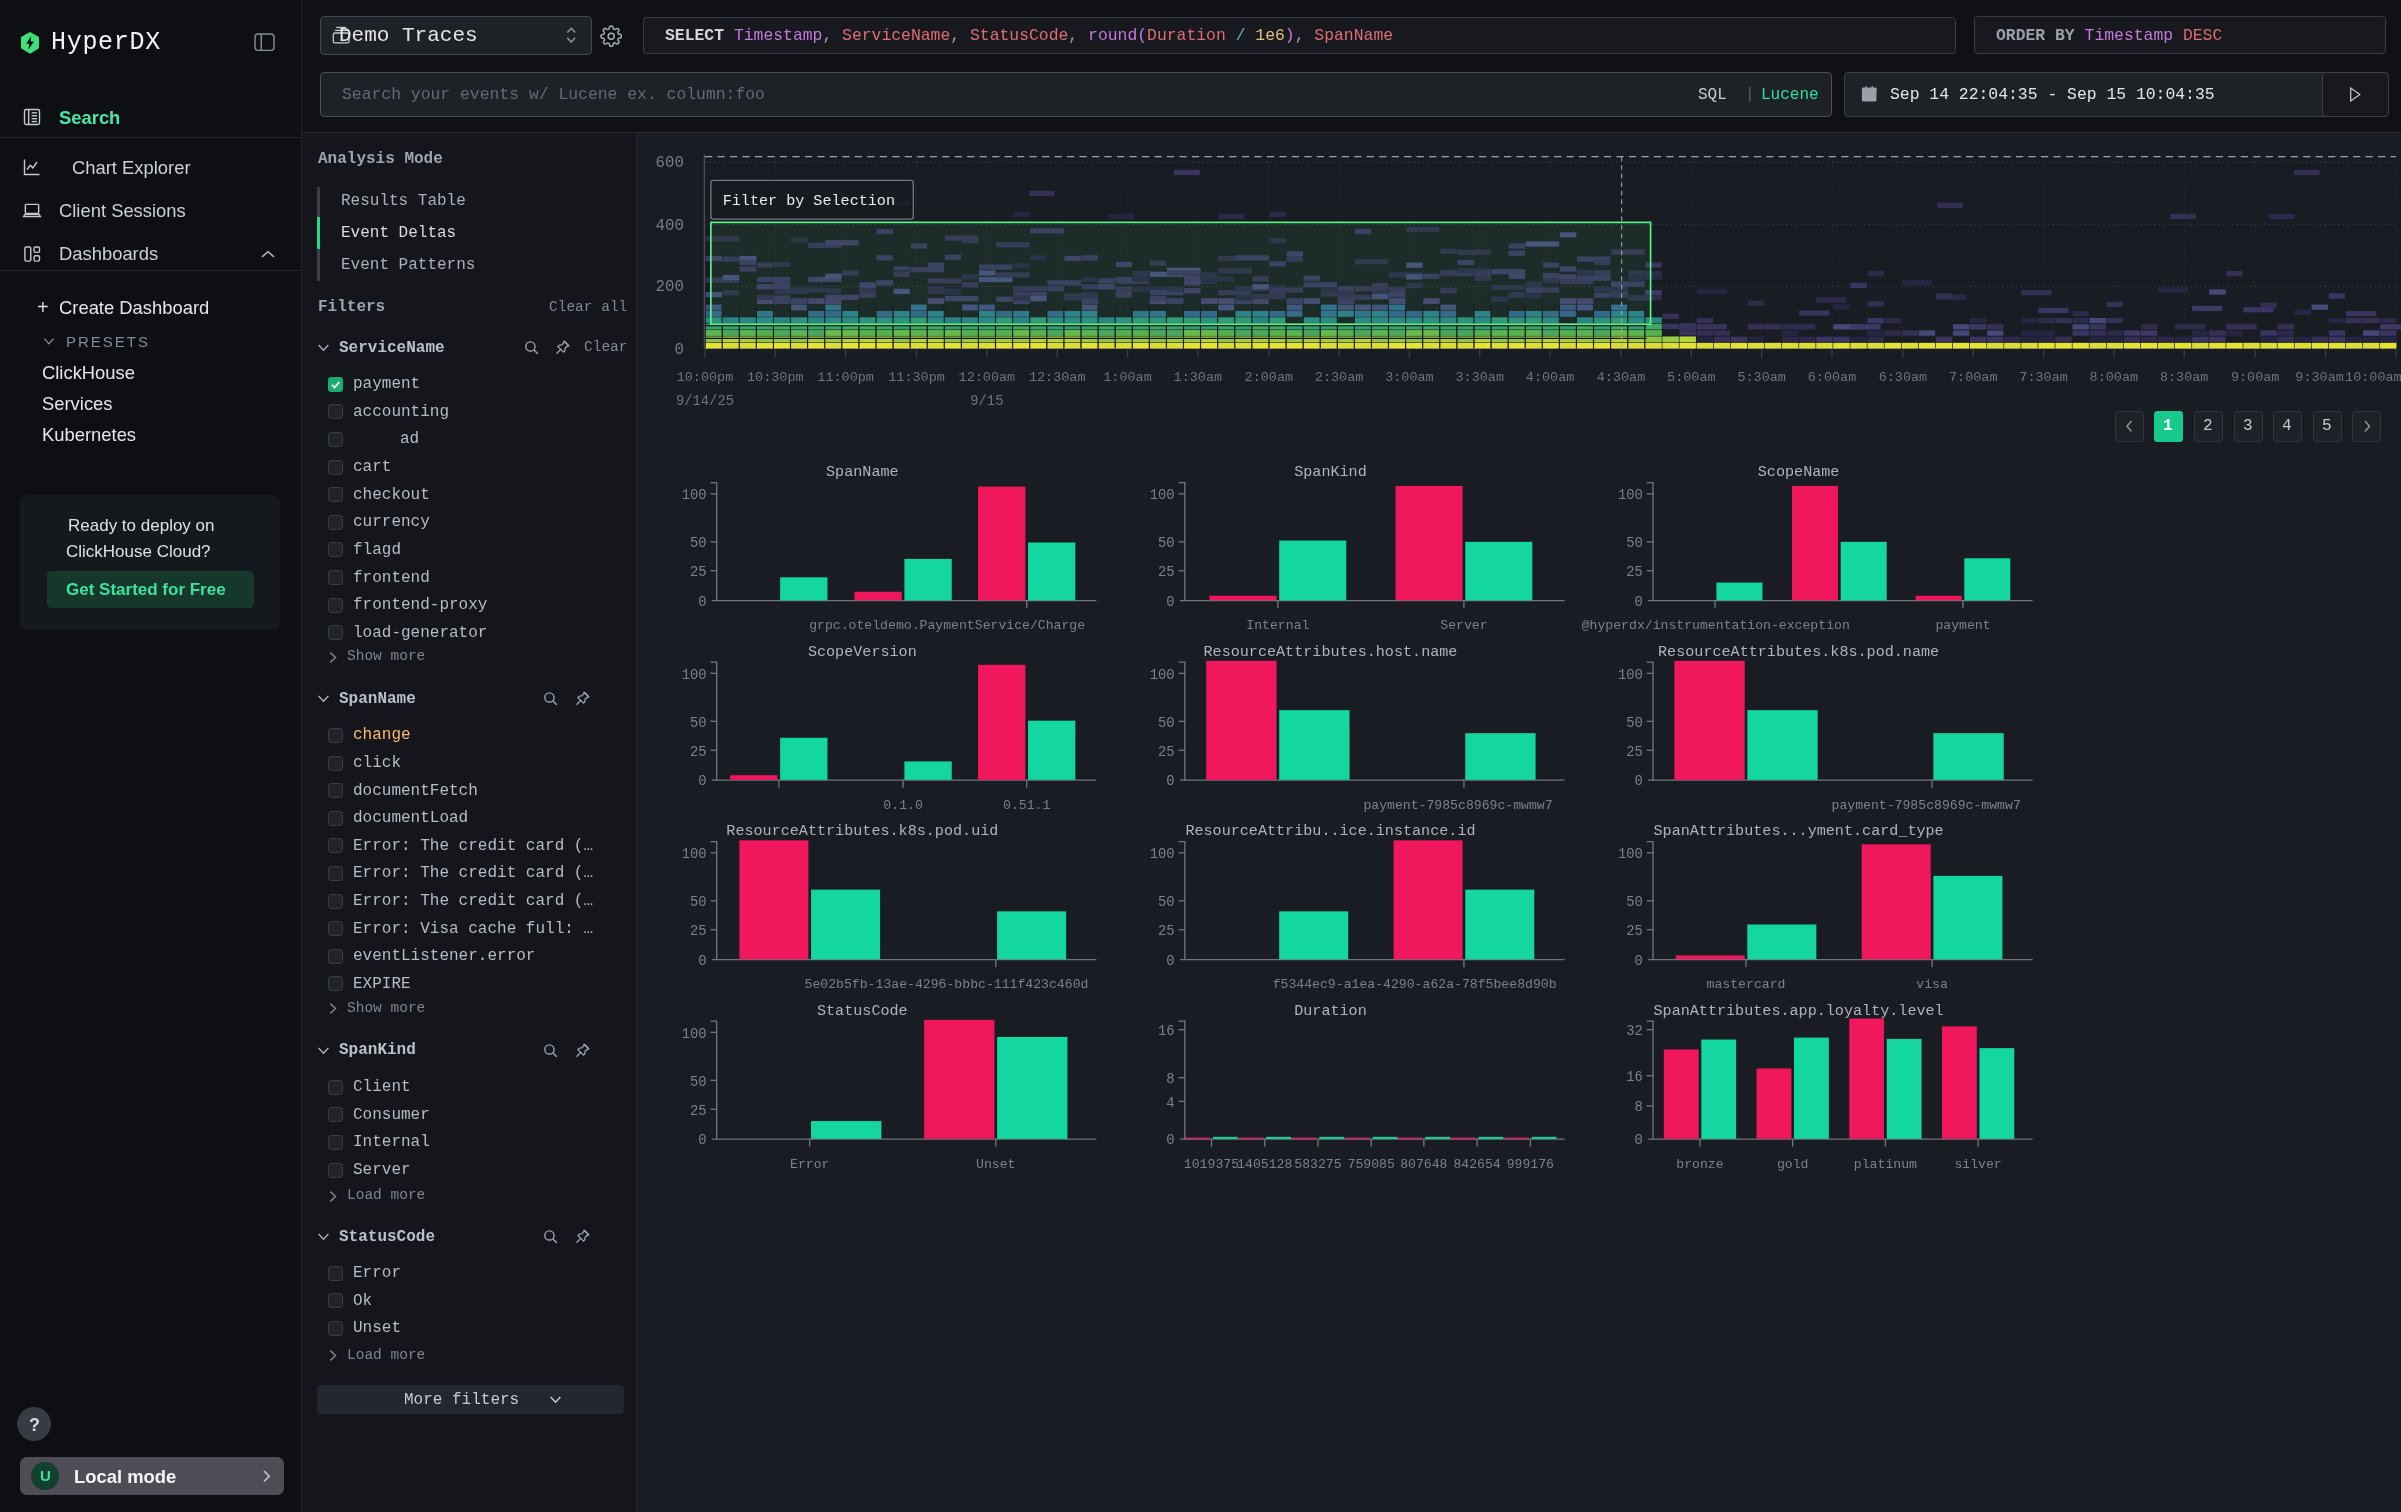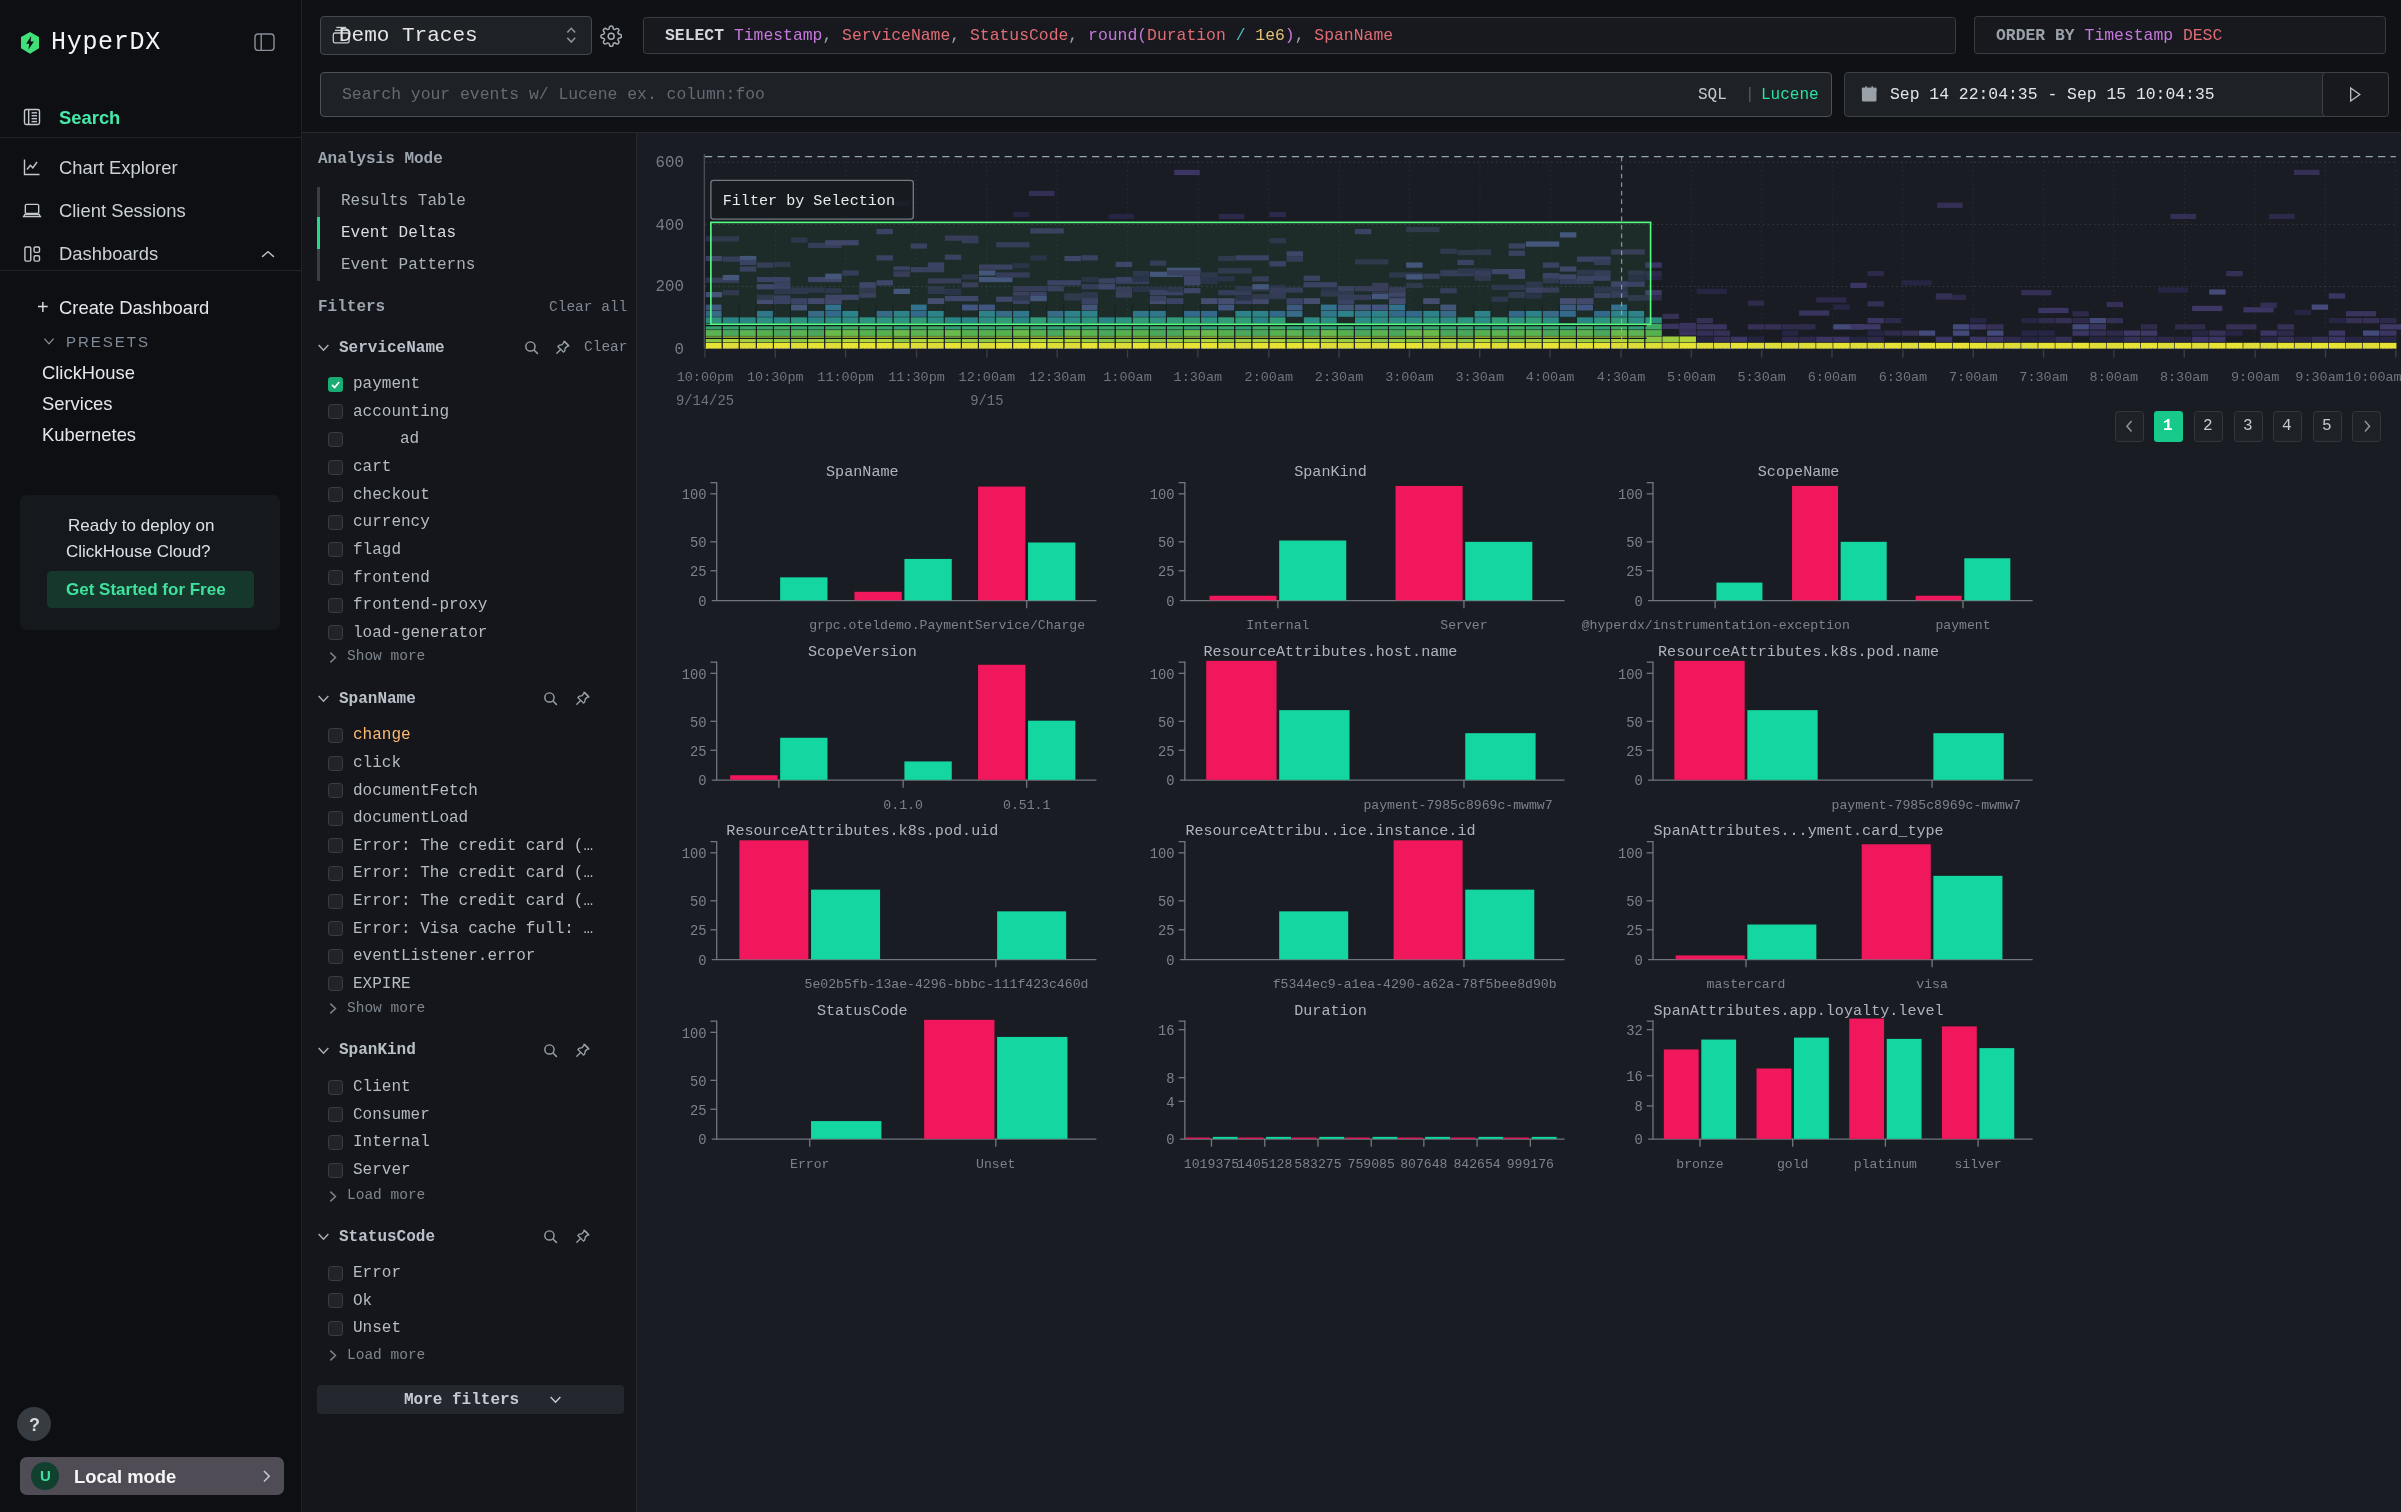--- a/index.html
+++ b/index.html
@@ -25,21 +25,21 @@
     <line x1="11.5" y1="10.5" x2="18" y2="10.5"></line>
     <line x1="11.5" y1="14" x2="18" y2="14"></line>
     <line x1="11.5" y1="17.5" x2="18" y2="17.5"></line>
   </svg>
 <div class="abs sans" style="left:59px;top:99px;font-size:18.4px;line-height:37px;color:#46e8a9;white-space:pre;font-weight:bold">Search</div>
 <div class="abs" style="left:0;top:137px;width:302px;height:0.7px;background:#212529"></div>
 <svg class="abs" style="left:22px;top:157px" width="20" height="20" viewBox="0 0 24 24" fill="none" stroke="#c2c8cf" stroke-width="1.7">
 <path d="M3 3 V21 H21"></path>
     <path d="M6 15 L10 10 L13 13 L18 6"></path>
   </svg>
-<div class="abs sans" style="left:59px;top:149px;font-size:18.4px;line-height:37px;color:#ccd1d7;white-space:pre;text-align:center;">Chart Explorer</div>
+<div class="abs sans" style="left:72px;top:149px;font-size:18.4px;line-height:37px;color:#ccd1d7;white-space:pre;text-align:center;">Chart Explorer</div>
 <svg class="abs" style="left:22px;top:201px" width="20" height="20" viewBox="0 0 24 24" fill="none" stroke="#c2c8cf" stroke-width="1.7">
 <rect x="4" y="4" width="16" height="11" rx="1.5"></rect>
     <path d="M2 18.5 H22 L20.5 16 H3.5 Z"></path>
   </svg>
 <div class="abs sans" style="left:59px;top:192px;font-size:18.4px;line-height:37px;color:#ccd1d7;white-space:pre;">Client Sessions</div>
 <svg class="abs" style="left:22px;top:244px" width="20" height="20" viewBox="0 0 24 24" fill="none" stroke="#c2c8cf" stroke-width="1.7">
 <rect x="3.5" y="3.5" width="7" height="17" rx="1.5"></rect>
     <rect x="14.5" y="3.5" width="6.5" height="6.5" rx="1.5"></rect>
     <rect x="14.5" y="14" width="6.5" height="6.5" rx="1.5"></rect>
   </svg>
@@ -236,21 +236,21 @@
 <div class="abs mono" style="left:353px;top:1257px;font-size:16px;line-height:32px;color:#b6bcc4;white-space:pre;">Error</div>
 <div class="abs" style="left:328px;top:1293px;width:15px;height:15px;border-radius:3.3px;background:#202329;border:1px solid #393e45"></div>
 <div class="abs mono" style="left:353px;top:1285px;font-size:16px;line-height:32px;color:#b6bcc4;white-space:pre;">Ok</div>
 <div class="abs" style="left:328px;top:1321px;width:15px;height:15px;border-radius:3.3px;background:#202329;border:1px solid #393e45"></div>
 <div class="abs mono" style="left:353px;top:1312px;font-size:16px;line-height:32px;color:#b6bcc4;white-space:pre;">Unset</div>
 <svg class="abs" style="left:328px;top:1349px" width="9.2" height="13" viewBox="0 0 14 20" fill="none" stroke="#7e858f" stroke-width="2.2">
     <path d="M3.5 2.5 L11.5 10 L3.5 17.5"></path>
   </svg>
 <div class="abs mono" style="left:347px;top:1341px;font-size:14.5px;line-height:29px;color:#7e858f;white-space:pre;">Load more</div>
 <div class="abs" style="left:317px;top:1385px;width:307px;height:29px;background:#24272d;border-radius:4px"></div>
-<div class="abs mono" style="left:404px;top:1384px;font-size:16px;line-height:32px;color:#c7ccd3;white-space:pre;font-weight:bold">More filters</div>
+<div class="abs mono" style="left:404px;top:1384px;font-size:16px;line-height:32px;color:#c7ccd3;white-space:pre;font-weight:normal">More filters</div>
 <svg class="abs" style="left:549px;top:1395px" width="13" height="9.2" viewBox="0 0 20 14" fill="none" stroke="#c7ccd3" stroke-width="2.2">
     <path d="M2.5 3 L10 11 L17.5 3"></path>
   </svg>
 <div class="abs" style="left:638px;top:133px;width:1763px;height:1380px;background:#191c22"></div>
 <svg class="abs" style="left:638px;top:133px" width="1763" height="276" viewBox="971 202 2681 420">
     <line x1="1072.0" y1="238" x2="1072.0" y2="530" stroke="#2c3138" stroke-width="1.5" stroke-dasharray="2 5"></line>
     <line x1="1179.2" y1="238" x2="1179.2" y2="530" stroke="#2c3138" stroke-width="1.5" stroke-dasharray="2 5"></line>
     <line x1="1286.4" y1="238" x2="1286.4" y2="530" stroke="#2c3138" stroke-width="1.5" stroke-dasharray="2 5"></line>
     <line x1="1393.6" y1="238" x2="1393.6" y2="530" stroke="#2c3138" stroke-width="1.5" stroke-dasharray="2 5"></line>
     <line x1="1500.8" y1="238" x2="1500.8" y2="530" stroke="#2c3138" stroke-width="1.5" stroke-dasharray="2 5"></line>

